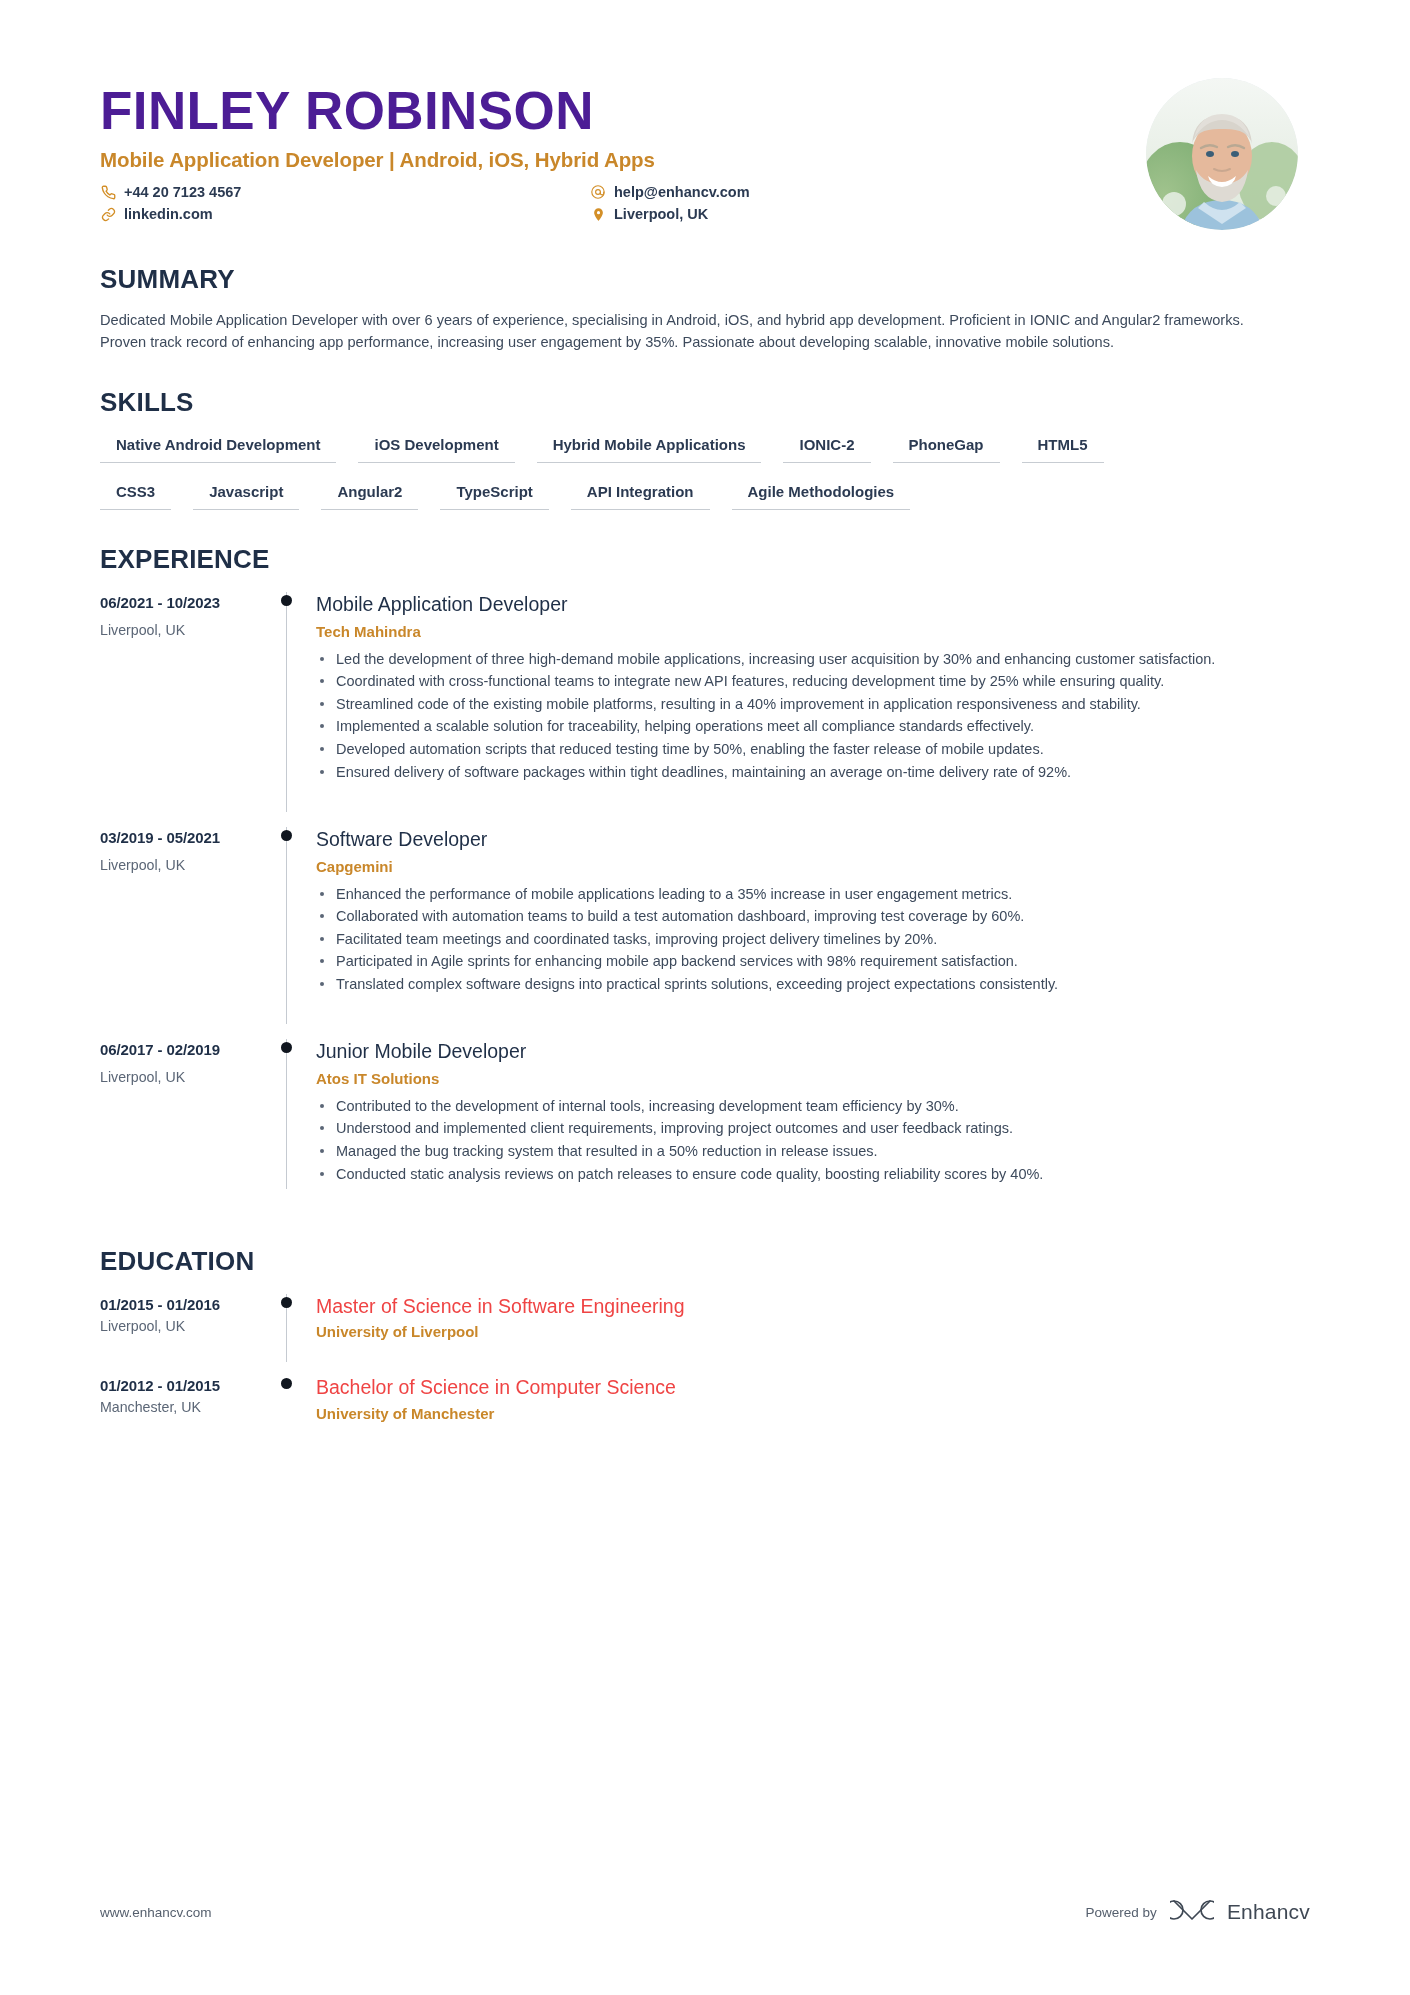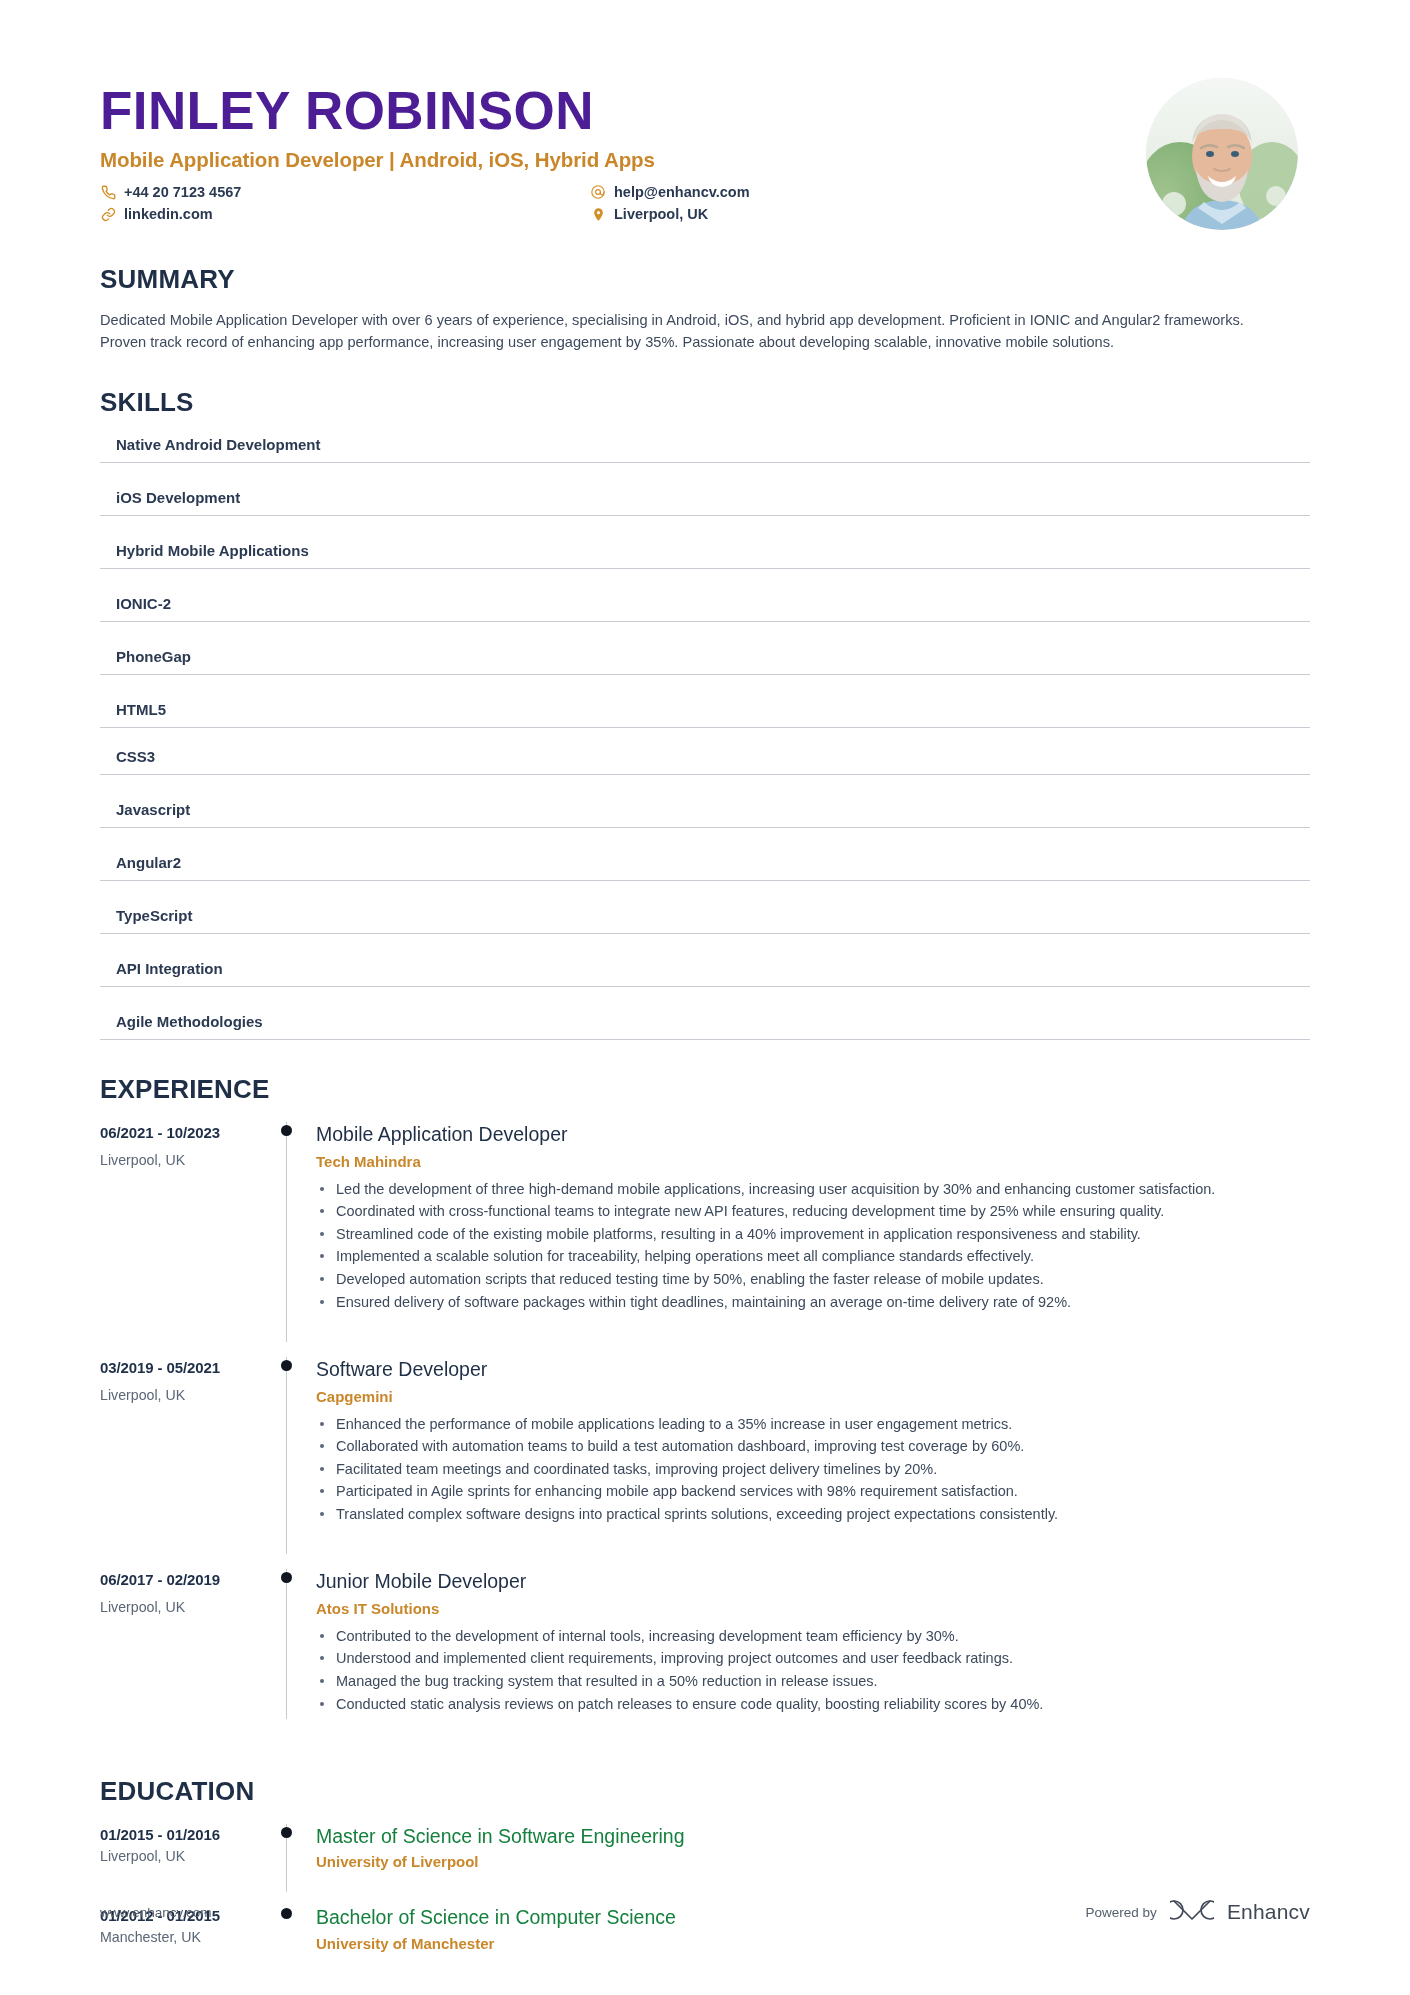--- a/index.html
+++ b/index.html
@@ -102,21 +102,20 @@
     max-width: 1150px;
   }
 
   
   .skills-rows { margin-top: 4px; }
   .skills-row {
     display: flex;
     gap: 22px;
     margin-bottom: 16px;
     flex-wrap: nowrap;
-    flex-direction: column;
   }
   .skill-chip {
     font-size: 15px;
     font-weight: bold;
     color: #2b3a52;
     padding: 4px 16px 9px 16px;
     border-bottom: 1.6px solid #c7ccd2;
     white-space: nowrap;
   }
 
@@ -193,21 +192,21 @@
     height: 4px;
     border-radius: 50%;
     background: #5b6676;
   }
 
   
   .edu-entry .tl-right { padding-bottom: 18px; }
   .edu-entry .tl-rail .rail-line { height: 68px; bottom: auto; }
   .edu-degree {
     font-size: 19.5px;
-    color: #15803d;
+    color: #ef4444;
     line-height: 1.3;
   }
   .edu-school {
     margin-top: 4px;
     font-size: 15px;
     font-weight: bold;
     color: #c9872a;
   }
   .edu-entry .tl-loc { margin-top: 5px; }
 

